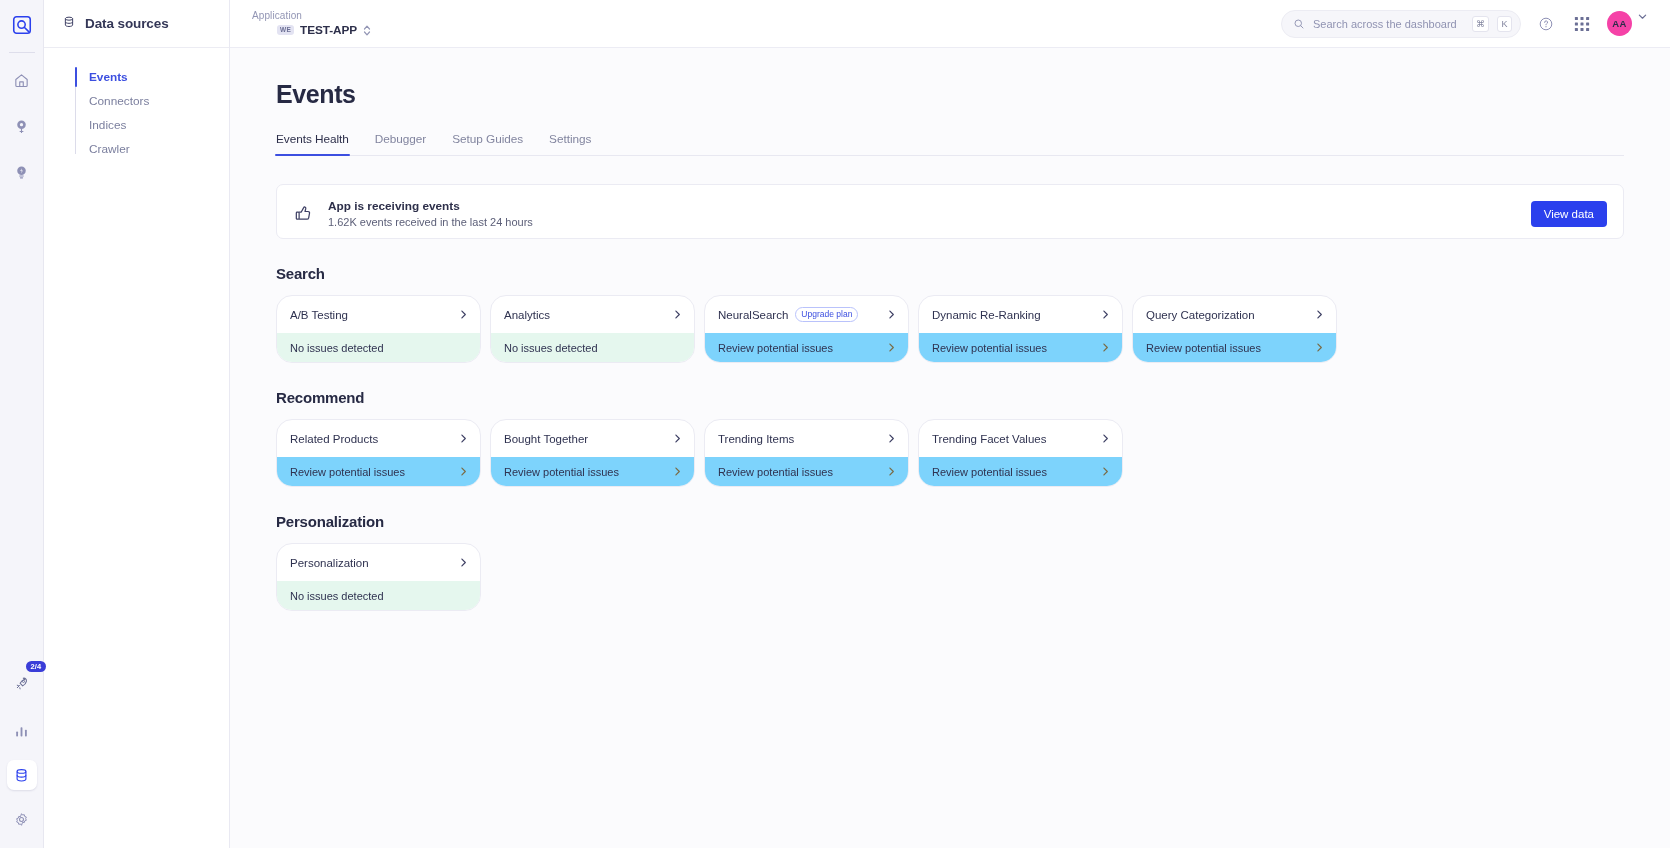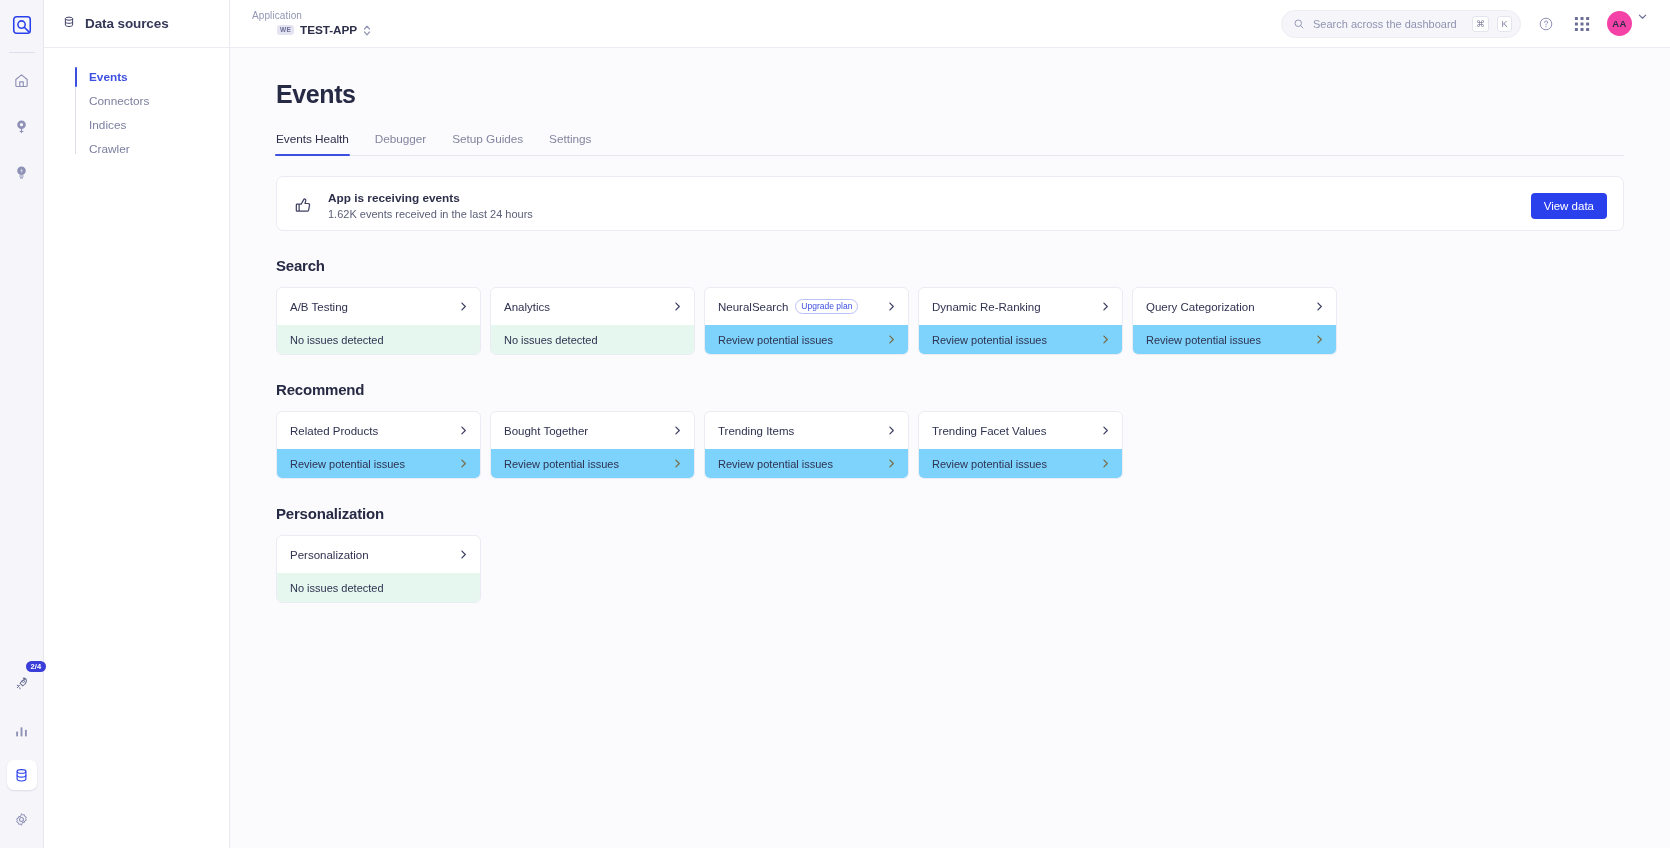--- a/index.html
+++ b/index.html
@@ -113,41 +113,41 @@
     cursor: pointer; position: relative; letter-spacing: -.05px;
   }
   .tab.active { color: #2d2f4a; font-weight: 400; }
   .tab.active::after {
     content: ""; position: absolute; left: -1px; right: -1px; bottom: -1px;
     height: 2px; background: #3c4fe0; border-radius: 1px;
   }
 
   
   .banner {
-    margin-top: 20px; background: #fff;
+    margin-top: 28px; background: #fff;
     border: 1px solid #ebebf3; border-radius: 7px;
     height: 55px; display: flex; align-items: center;
     padding: 4px 16px 0 16px; gap: 14px;
   }
   .banner-txt { display: flex; flex-direction: column; gap: 3px; }
   .banner-title { font-size: 11.8px; font-weight: 700; color: #2d2f4a; }
   .banner-sub { font-size: 11px; color: #5d6079; }
   .btn-primary {
     margin-left: auto; background: #2b40ed; color: #fff;
     font-size: 11.5px; border: none; border-radius: 4px;
     height: 26px; padding: 0 13px; cursor: pointer;
     font-family: "Liberation Sans", sans-serif;
   }
 
   
   .sec-title { font-size: 15px; font-weight: 700; color: #272a44; margin: 26px 0 13px 0; letter-spacing: -.2px; }
   .cards { display: flex; gap: 9px; }
   .card {
     width: 205px; background: #fff;
-    border: 1px solid #ebebf3; border-radius: 6px;
+    border: 1px solid #ebebf3; border-radius: 16px;
     overflow: hidden; cursor: pointer;
   }
   .card-head {
     height: 37px; display: flex; align-items: center;
     padding: 0 11px 0 13px; gap: 7px;
   }
   .card-name { font-size: 11.5px; color: #2f3250; white-space: nowrap; }
   .card-badge {
     border: 1px solid #b9c2fb; color: #3c4fe0;
     font-size: 8.5px; border-radius: 9px;

